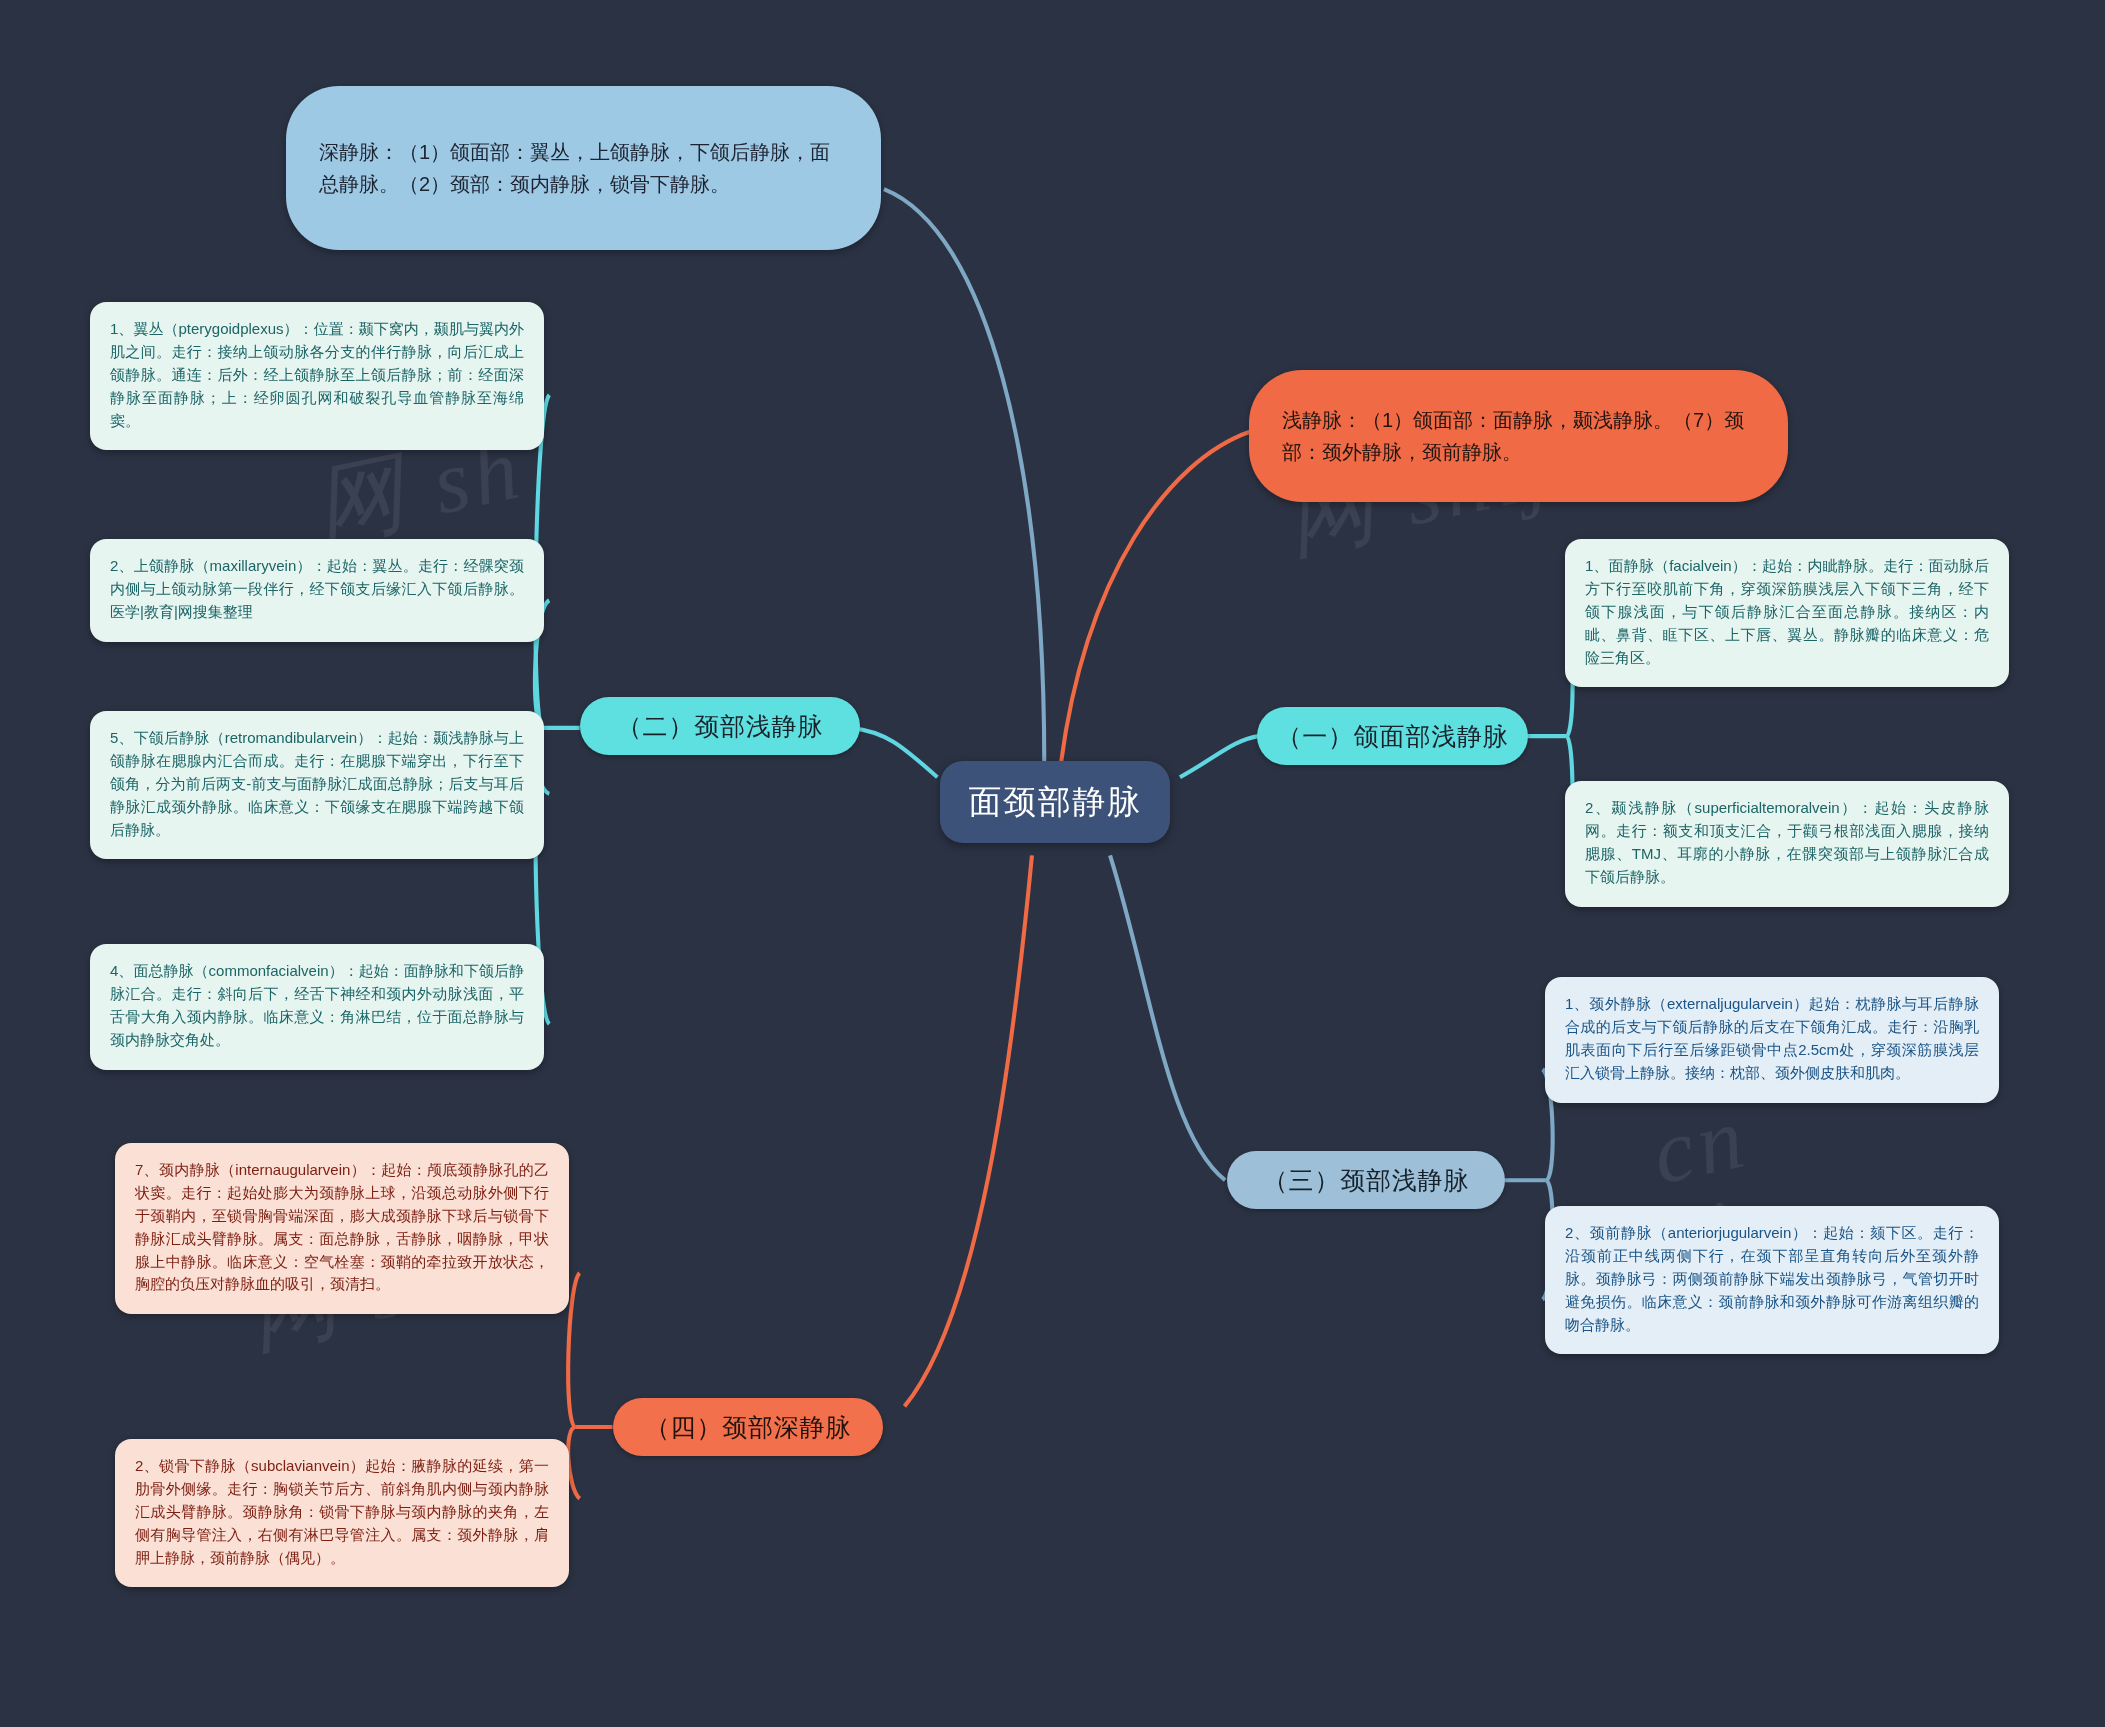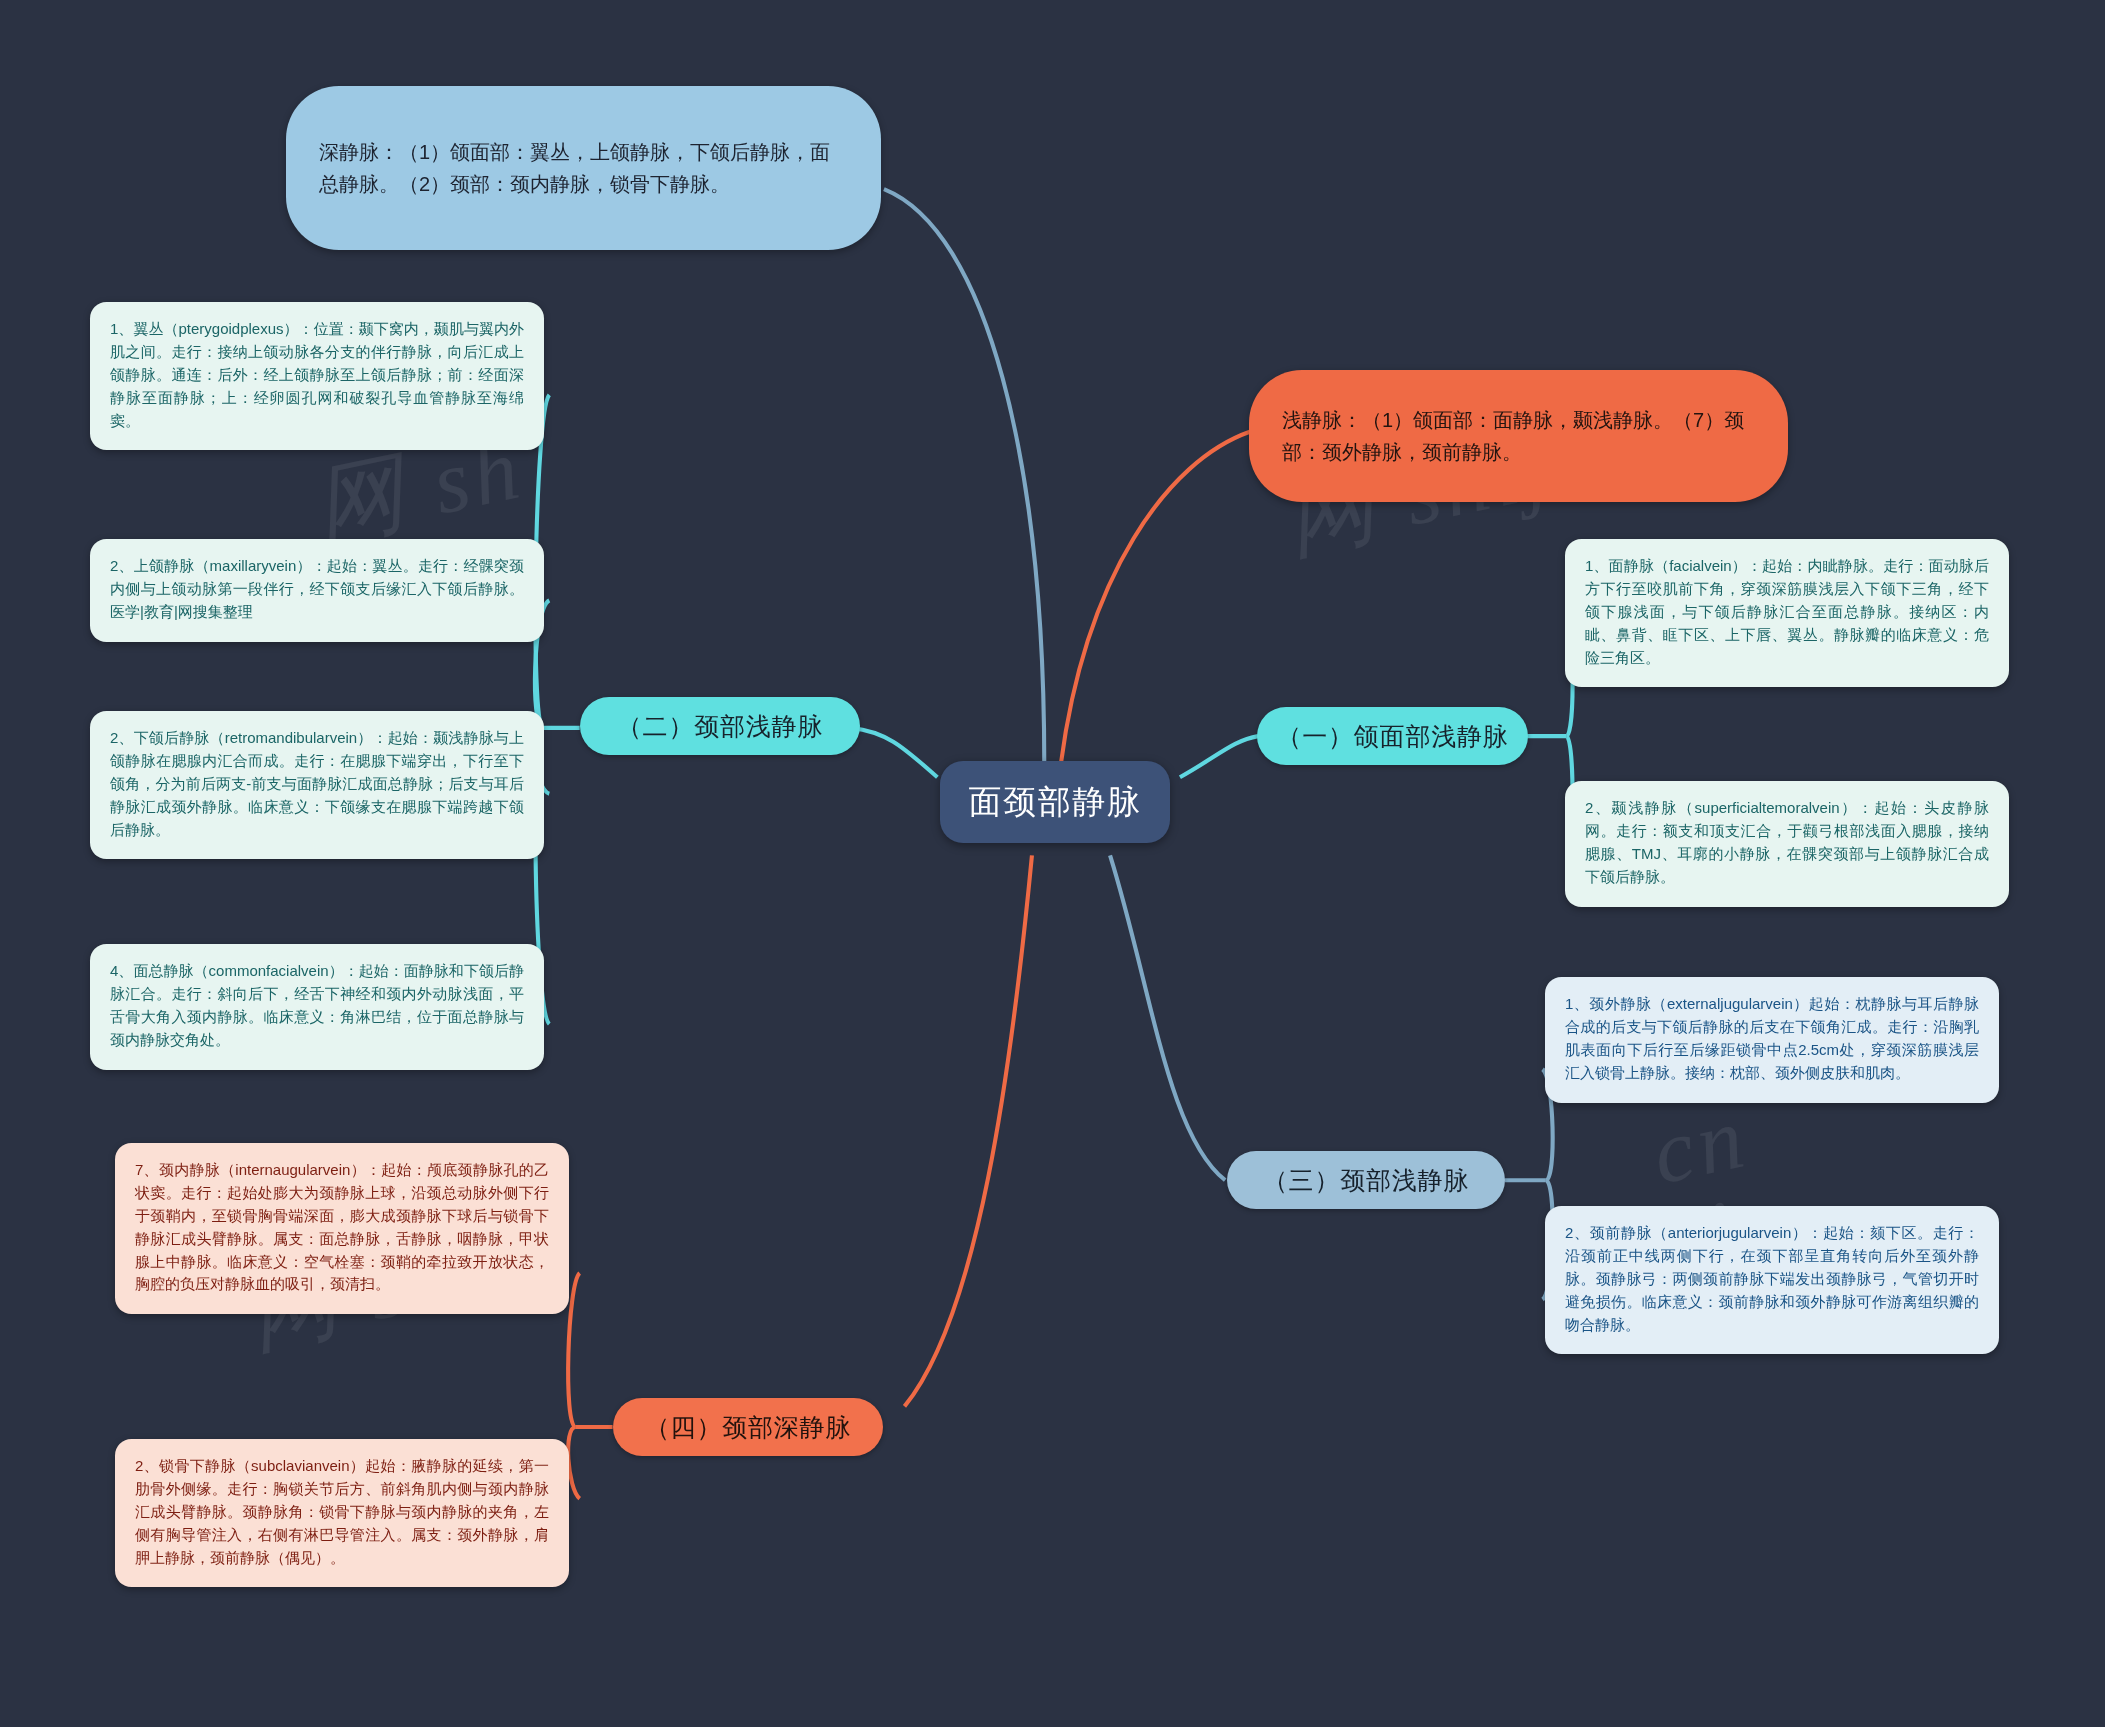--- a/index.html
+++ b/index.html
@@ -164,21 +164,21 @@
   <div class="node card card-mint" style="left:1565px;top:539px;width:444px;">1、面静脉（facialvein）：起始：内眦静脉。走行：面动脉后方下行至咬肌前下角，穿颈深筋膜浅层入下颌下三角，经下颌下腺浅面，与下颌后静脉汇合至面总静脉。接纳区：内眦、鼻背、眶下区、上下唇、翼丛。静脉瓣的临床意义：危险三角区。</div>
 
   <div class="node card card-mint" style="left:1565px;top:781px;width:444px;">2、颞浅静脉（superficialtemoralvein）：起始：头皮静脉网。走行：额支和顶支汇合，于颧弓根部浅面入腮腺，接纳腮腺、TMJ、耳廓的小静脉，在髁突颈部与上颌静脉汇合成下颌后静脉。</div>
 
   <div class="node chip chip-cyan" style="left:580px;top:697px;width:280px;">（二）颈部浅静脉</div>
 
   <div class="node card card-mint" style="left:90px;top:302px;width:454px;">1、翼丛（pterygoidplexus）：位置：颞下窝内，颞肌与翼内外肌之间。走行：接纳上颌动脉各分支的伴行静脉，向后汇成上颌静脉。通连：后外：经上颌静脉至上颌后静脉；前：经面深静脉至面静脉；上：经卵圆孔网和破裂孔导血管静脉至海绵窦。</div>
 
   <div class="node card card-mint" style="left:90px;top:539px;width:454px;">2、上颌静脉（maxillaryvein）：起始：翼丛。走行：经髁突颈内侧与上颌动脉第一段伴行，经下颌支后缘汇入下颌后静脉。医学|教育|网搜集整理</div>
 
-  <div class="node card card-mint" style="left:90px;top:711px;width:454px;">2、下颌后静脉（retromandibularvein）：起始：颞浅静脉与上颌静脉在腮腺内汇合而成。走行：在腮腺下端穿出，下行至下颌角，分为前后两支-前支与面静脉汇成面总静脉；后支与耳后静脉汇成颈外静脉。临床意义：下颌缘支在腮腺下端跨越下颌后静脉。</div>
+  <div class="node card card-mint" style="left:90px;top:711px;width:454px;">5、下颌后静脉（retromandibularvein）：起始：颞浅静脉与上颌静脉在腮腺内汇合而成。走行：在腮腺下端穿出，下行至下颌角，分为前后两支-前支与面静脉汇成面总静脉；后支与耳后静脉汇成颈外静脉。临床意义：下颌缘支在腮腺下端跨越下颌后静脉。</div>
 
   <div class="node card card-mint" style="left:90px;top:944px;width:454px;">4、面总静脉（commonfacialvein）：起始：面静脉和下颌后静脉汇合。走行：斜向后下，经舌下神经和颈内外动脉浅面，平舌骨大角入颈内静脉。临床意义：角淋巴结，位于面总静脉与颈内静脉交角处。</div>
 
   <div class="node chip chip-steel" style="left:1227px;top:1151px;width:278px;">（三）颈部浅静脉</div>
 
   <div class="node card card-ice" style="left:1545px;top:977px;width:454px;">1、颈外静脉（externaljugularvein）起始：枕静脉与耳后静脉合成的后支与下颌后静脉的后支在下颌角汇成。走行：沿胸乳肌表面向下后行至后缘距锁骨中点2.5cm处，穿颈深筋膜浅层汇入锁骨上静脉。接纳：枕部、颈外侧皮肤和肌肉。</div>
 
   <div class="node card card-ice" style="left:1545px;top:1206px;width:454px;">2、颈前静脉（anteriorjugularvein）：起始：颏下区。走行：沿颈前正中线两侧下行，在颈下部呈直角转向后外至颈外静脉。颈静脉弓：两侧颈前静脉下端发出颈静脉弓，气管切开时避免损伤。临床意义：颈前静脉和颈外静脉可作游离组织瓣的吻合静脉。</div>
 
   <div class="node chip chip-orange" style="left:613px;top:1398px;width:270px;">（四）颈部深静脉</div>

